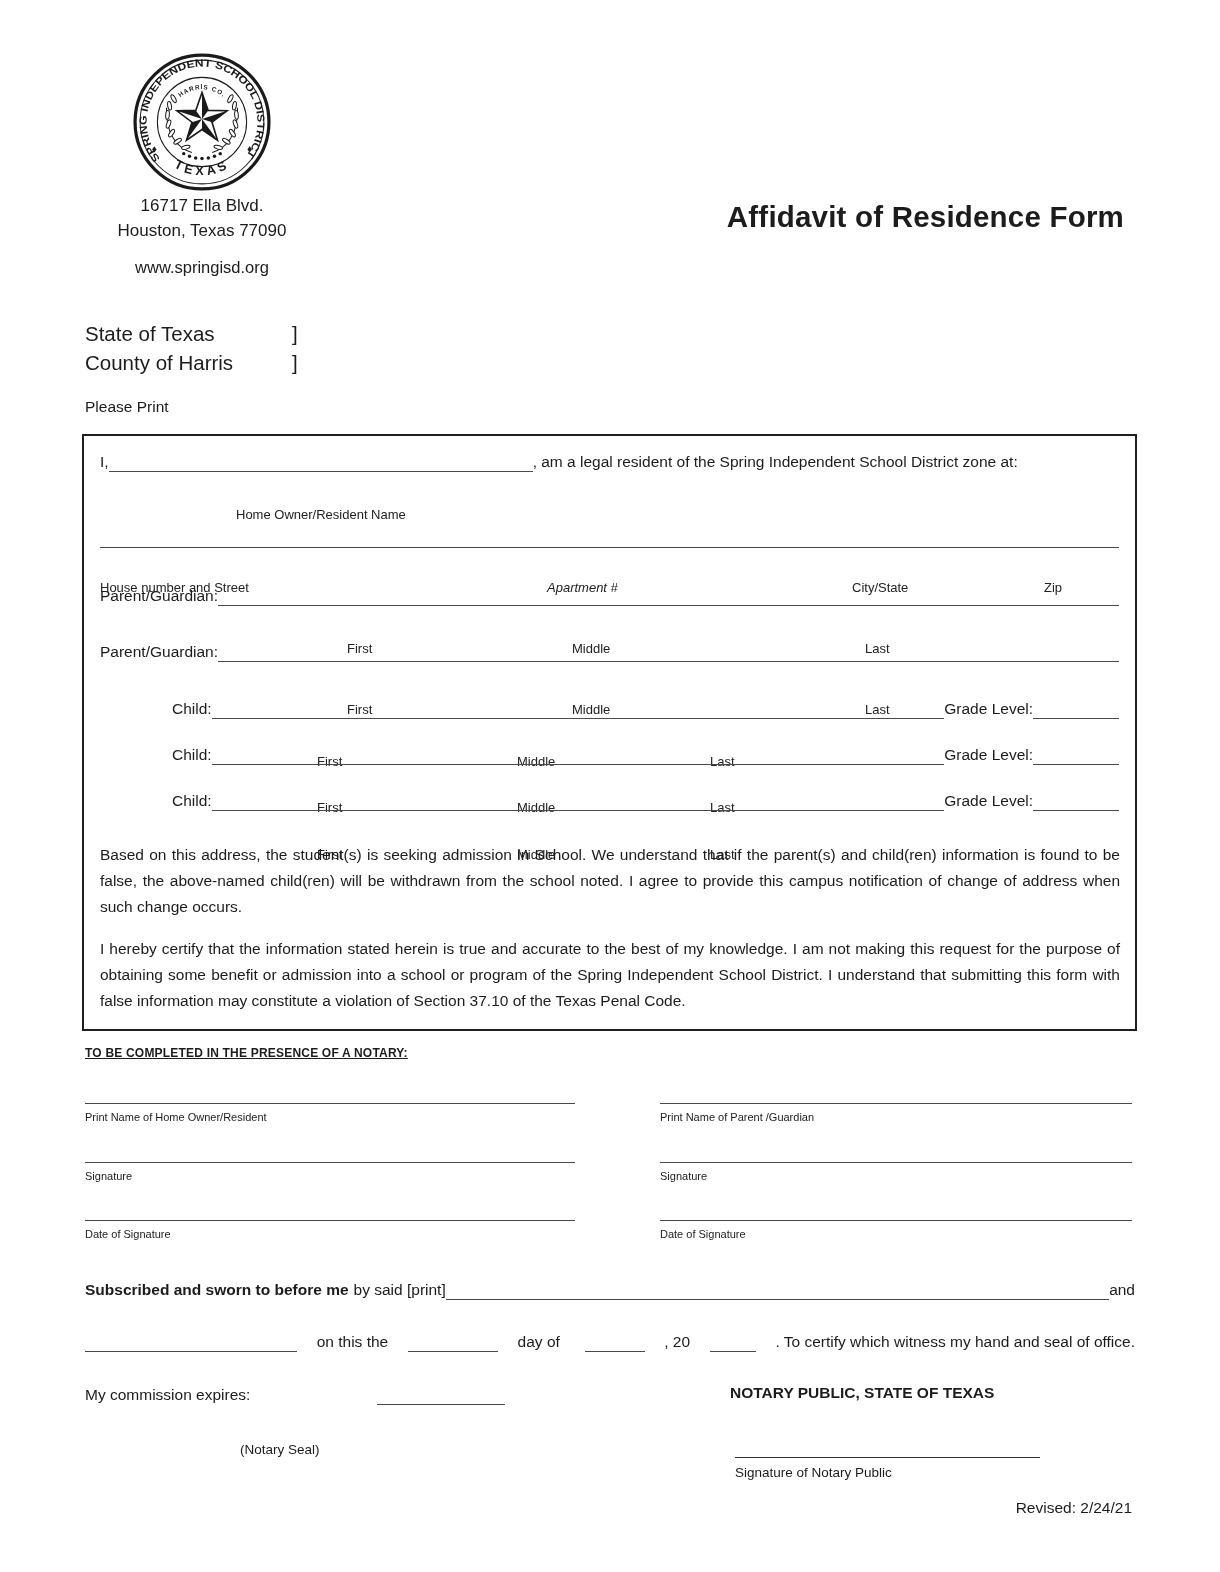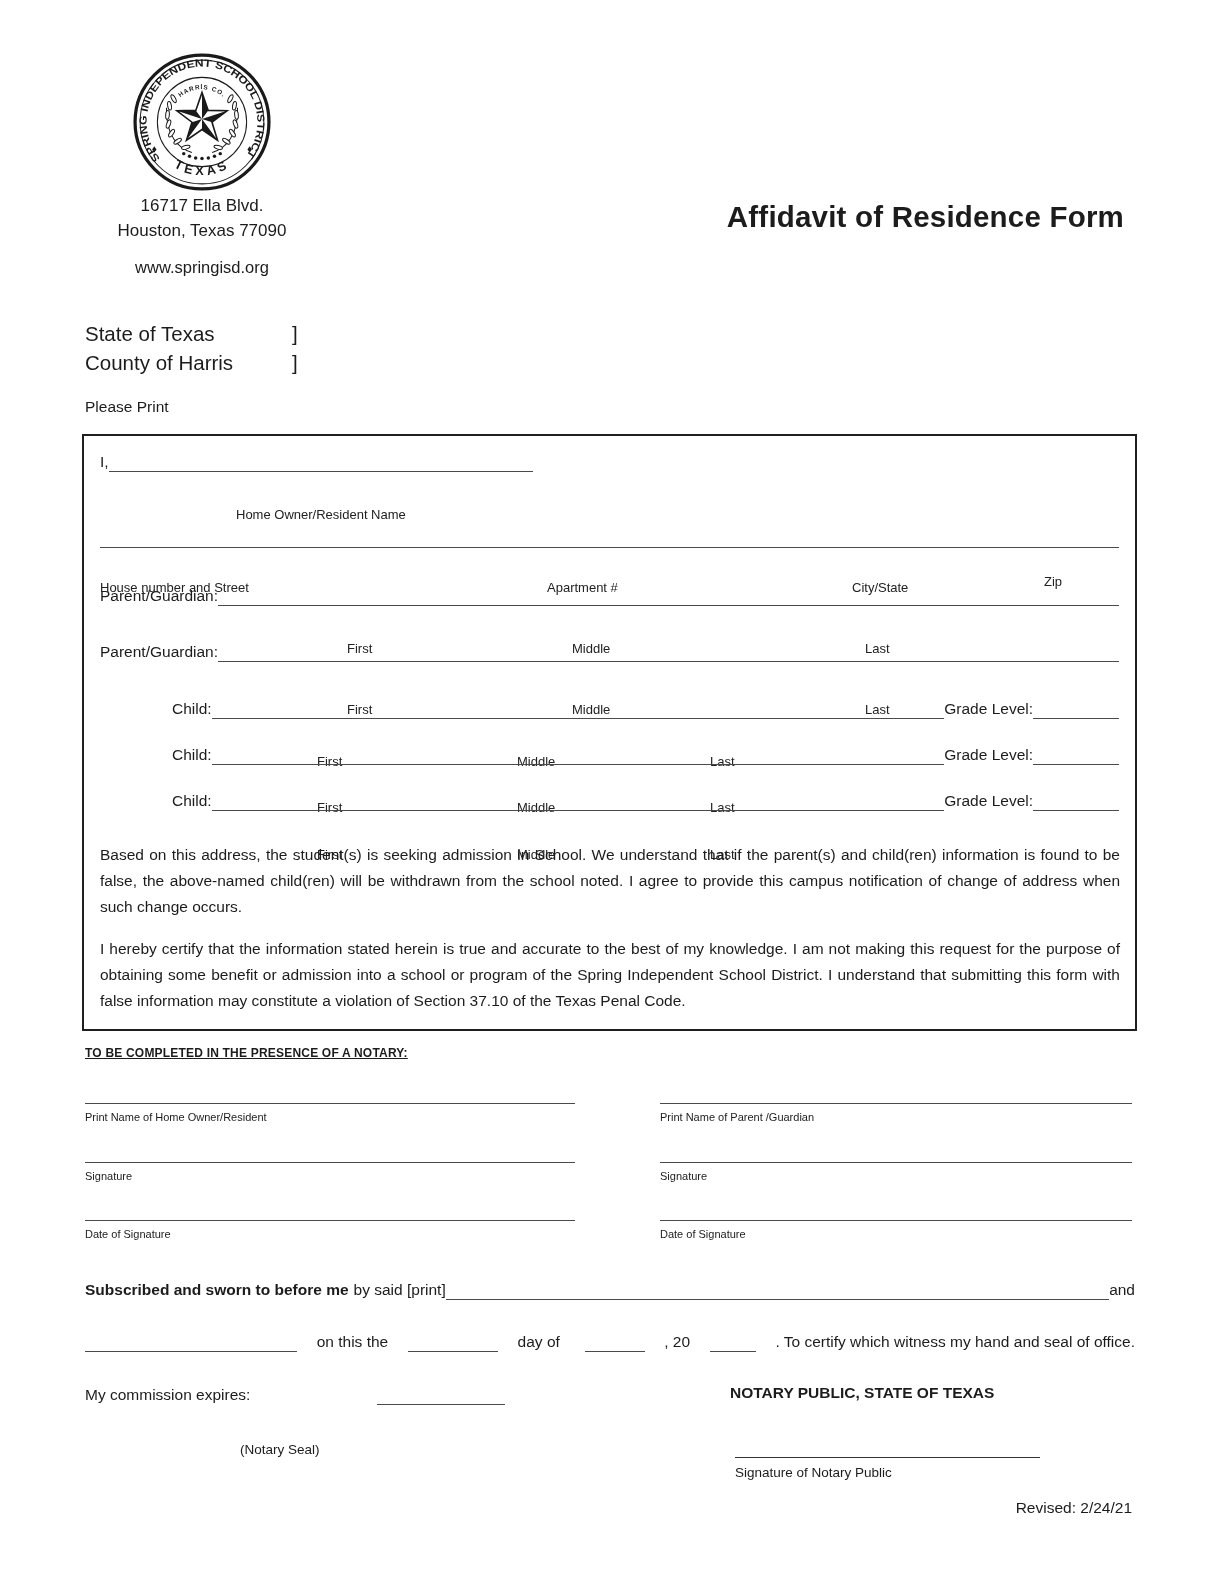--- a/index.html
+++ b/index.html
@@ -125,28 +125,29 @@
 </div>
 
 <div class="abs please-print">Please Print</div>
 
 <div class="abs aff-box">
   <div class="box-inner">
 
     <div class="fill-row" style="left:16px; top:16px; width:1019px;">
       <span>I,</span>
       <span class="blank" style="width:424px;"></span>
+      <span>, am a legal resident of the Spring Independent School District zone at:</span>
     </div>
     <span class="sm-label" style="left:152px; top:47px;">Home Owner/Resident Name</span>
 
     <div class="hline" style="left:16px; top:111px; width:1019px;"></div>
     <span class="sm-label" style="left:16px;  top:120px;">House number and Street</span>
-    <span class="sm-label" style="left:463px; top:120px;">Apartment #</span>
+    <span class="sm-label" style="left:463px; top:120px;font-style:italic;">Apartment #</span>
     <span class="sm-label" style="left:768px; top:120px;">City/State</span>
-    <span class="sm-label" style="left:960px; top:114px;text-align:right;">Zip</span>
+    <span class="sm-label" style="left:960px; top:120px;text-align:right;">Zip</span>
 
     <div class="fill-row" style="left:16px; top:150px; width:1019px;">
       <span>Parent/Guardian:</span>
       <span class="blank grow"></span>
     </div>
     <span class="sm-label" style="left:263px; top:181px;">First</span>
     <span class="sm-label" style="left:488px; top:181px;">Middle</span>
     <span class="sm-label" style="left:781px; top:181px;">Last</span>
 
     <div class="fill-row" style="left:16px; top:206px; width:1019px;">

